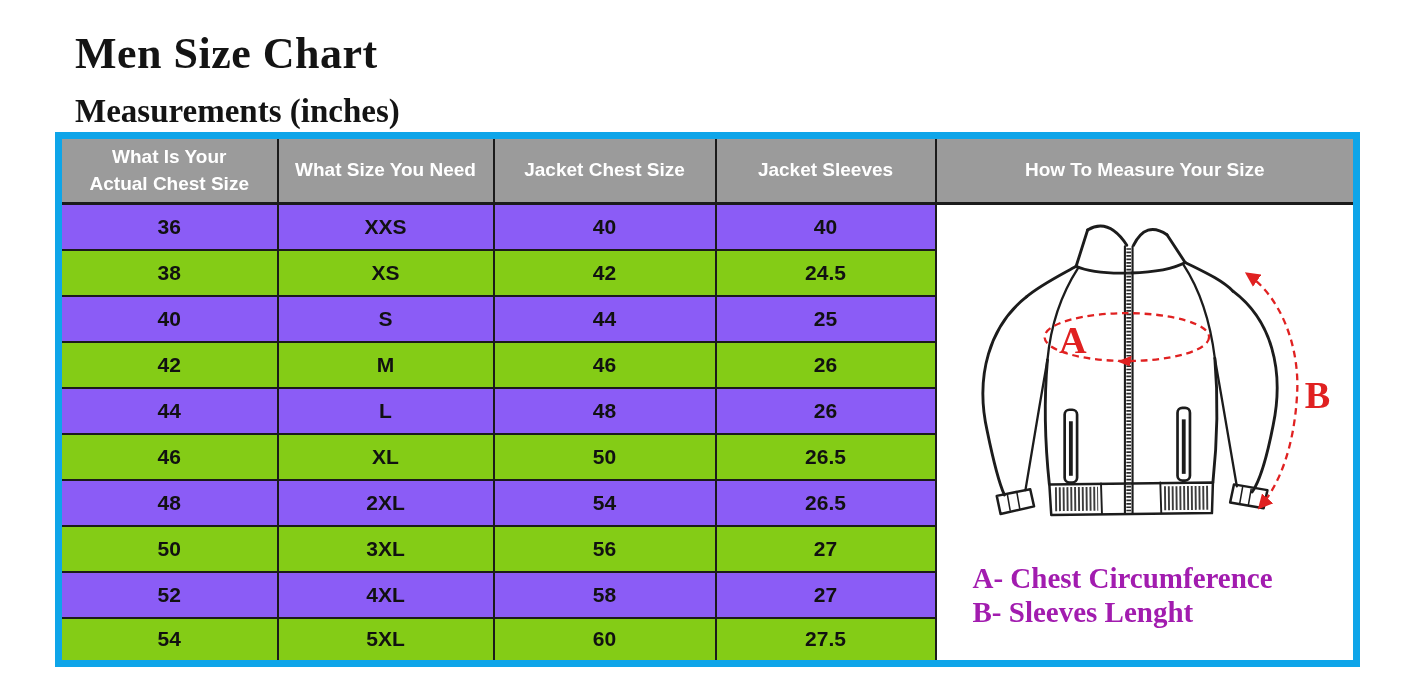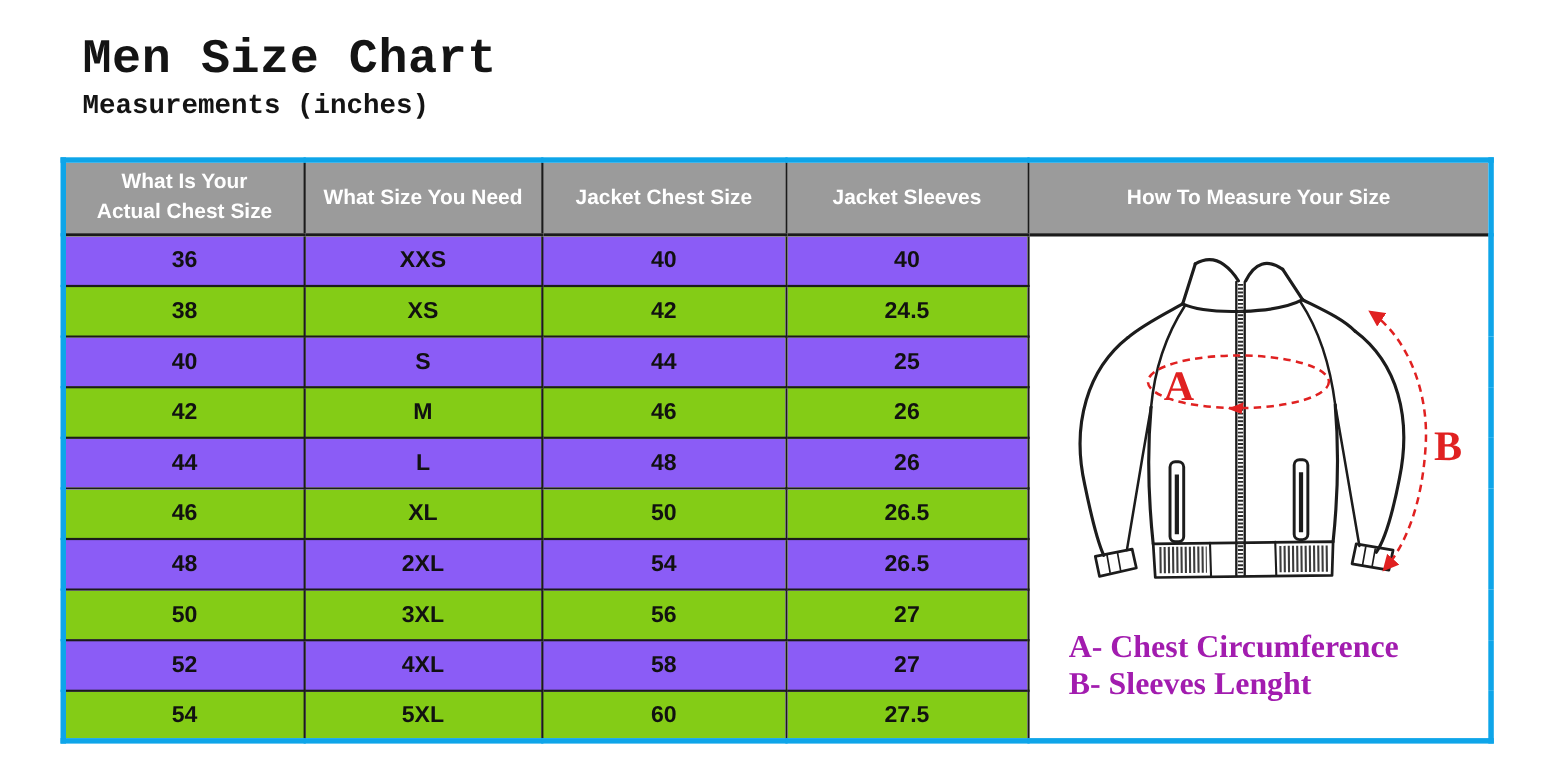--- a/index.html
+++ b/index.html
@@ -6,34 +6,34 @@
   html, body { background: #ffffff; }
   body {
     width: 1409px; height: 698px;
     font-family: "Liberation Sans", sans-serif;
     position: relative; overflow: hidden;
   }
   .page { position: absolute; inset: 0; background: #fff; }
 
   .title-block { position: absolute; left: 75px; top: 30px; }
   .title {
-    font-family: Liberation Mono, monospace;
+    font-family: Liberation Serif, serif;
     font-weight: 700; font-size: 44px; color: #141414; line-height: 1.1;
     letter-spacing: 0.5px;
   }
   .subtitle {
-    font-family: Liberation Mono, monospace;
-    font-weight: 700; font-size: 25px; color: #141414; margin-top: 4px;
+    font-family: Liberation Serif, serif;
+    font-weight: 700; font-size: 33px; color: #141414; margin-top: 15px;
   }
 
   table.size-chart {
-    position: absolute; left: 55px; top: 143px;
+    position: absolute; left: 55px; top: 132px;
     width: 1298px; table-layout: fixed;
     border-collapse: collapse;
-    border: 5px solid #0ea5e9;
+    border: 7px solid #0ea5e9;
   }
   .size-chart th, .size-chart td {
     border: 2px solid #1b1b1b;
     text-align: center; vertical-align: middle;
     overflow: hidden;
   }
   .size-chart thead tr { height: 68px; }
   .size-chart thead th {
     background: #9b9b9b; color: #ffffff;
     font-size: 19px; font-weight: 700; line-height: 1.4;

